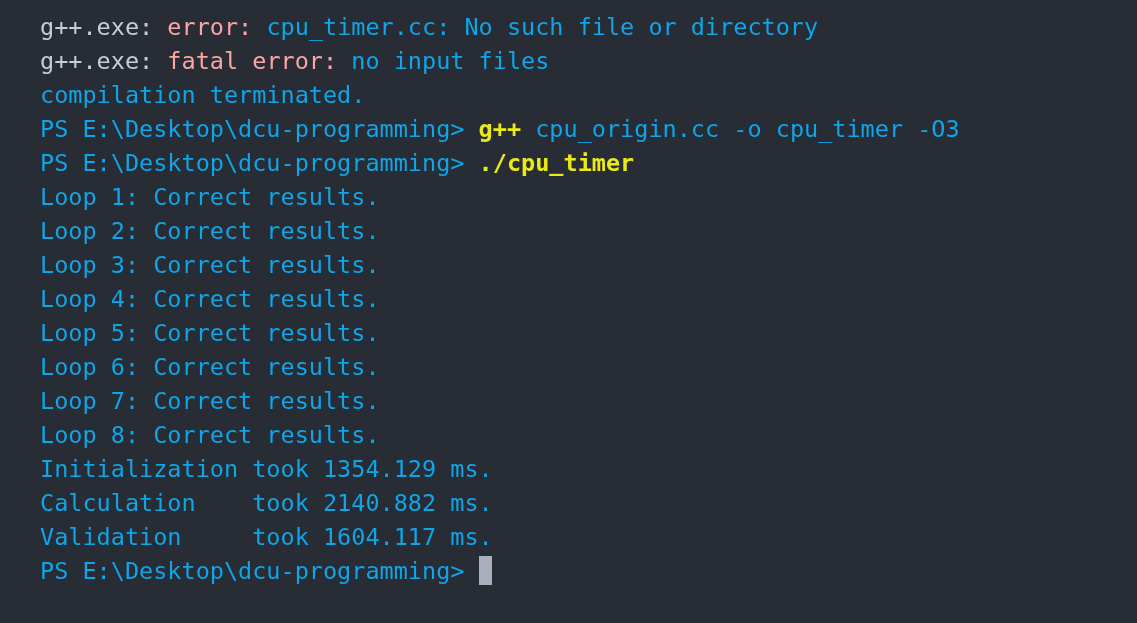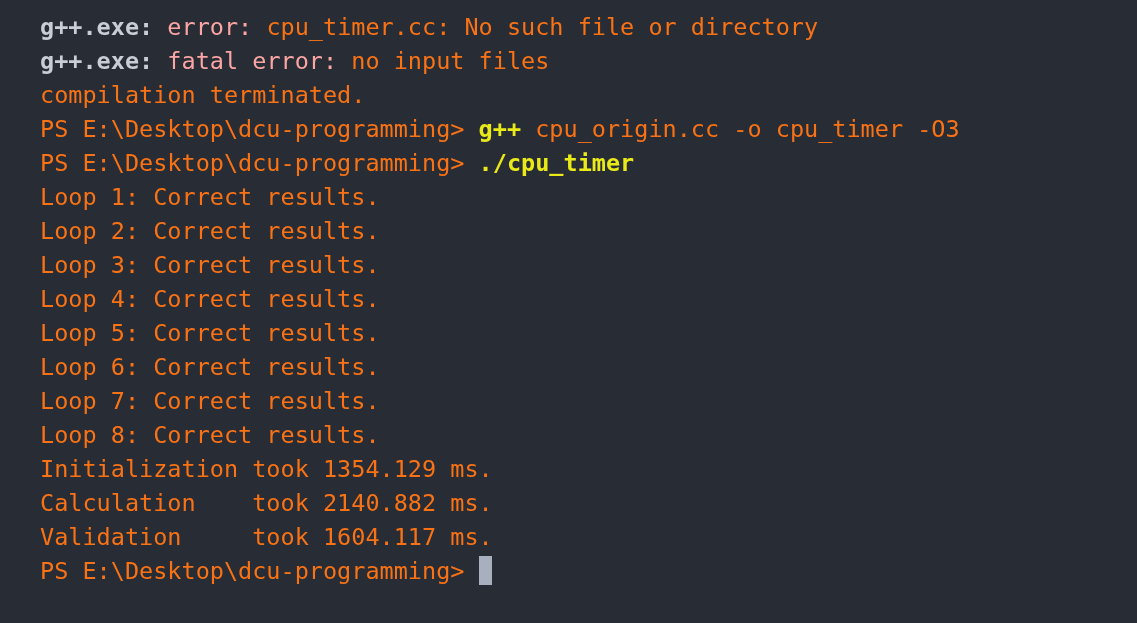--- a/index.html
+++ b/index.html
@@ -27,22 +27,22 @@
     letter-spacing: 0px;
   }
   .line {
     height: 34px;
     white-space: pre;
     display: block;
   }
   .seg {
     white-space: pre;
   }
-  .c-default  { color: #f97316; }
-  .c-bright   { color: #c8cdd6; font-weight: bold; }
+  .c-default  { color: #0ea5e9; }
+  .c-bright   { color: #c8cdd6; font-weight: normal; }
   .c-red      { color: #fca5a5; }
   .c-yellow   { color: #eaea18; font-weight: bold; }
   .cursor {
     display: inline-block;
     width: 13px;
     height: 29px;
     background: #a8b0be;
     vertical-align: -6px;
   }
 </style>

